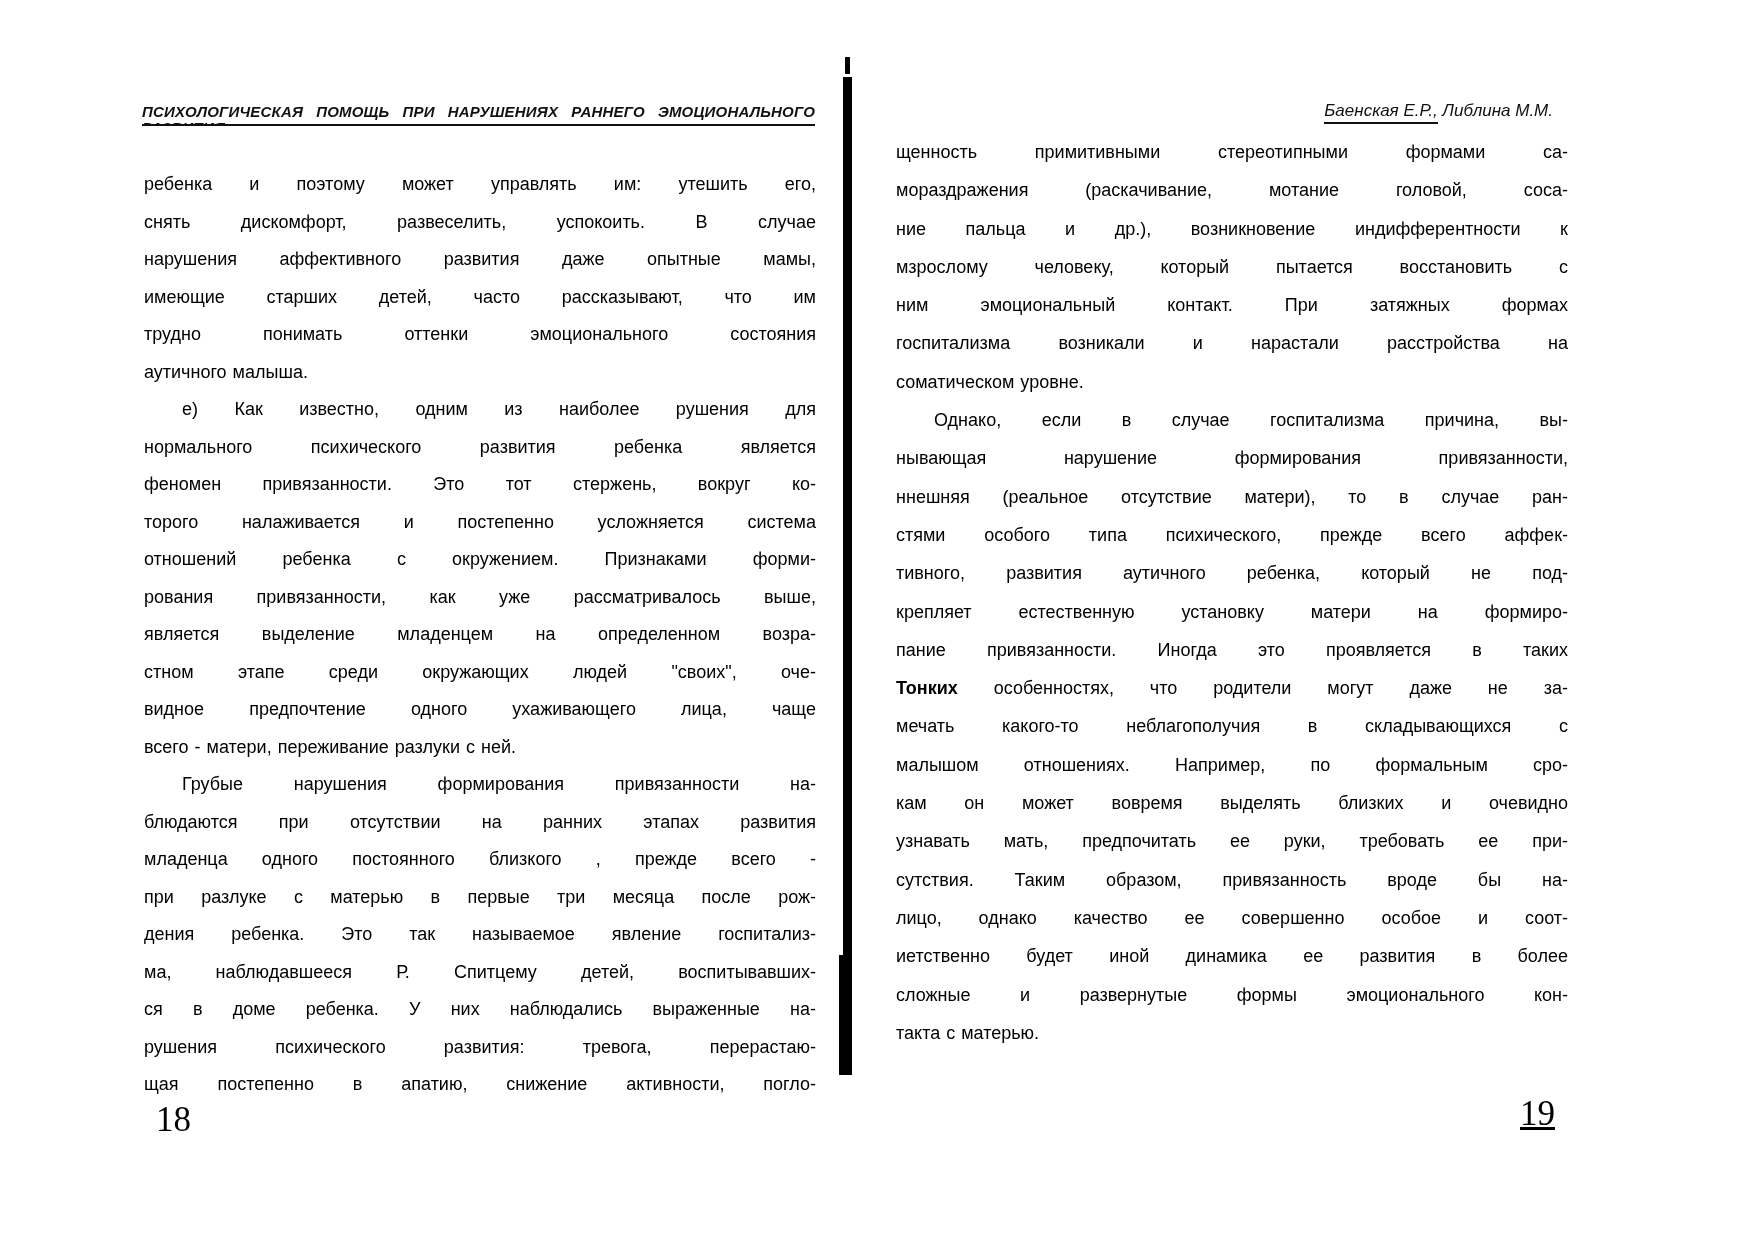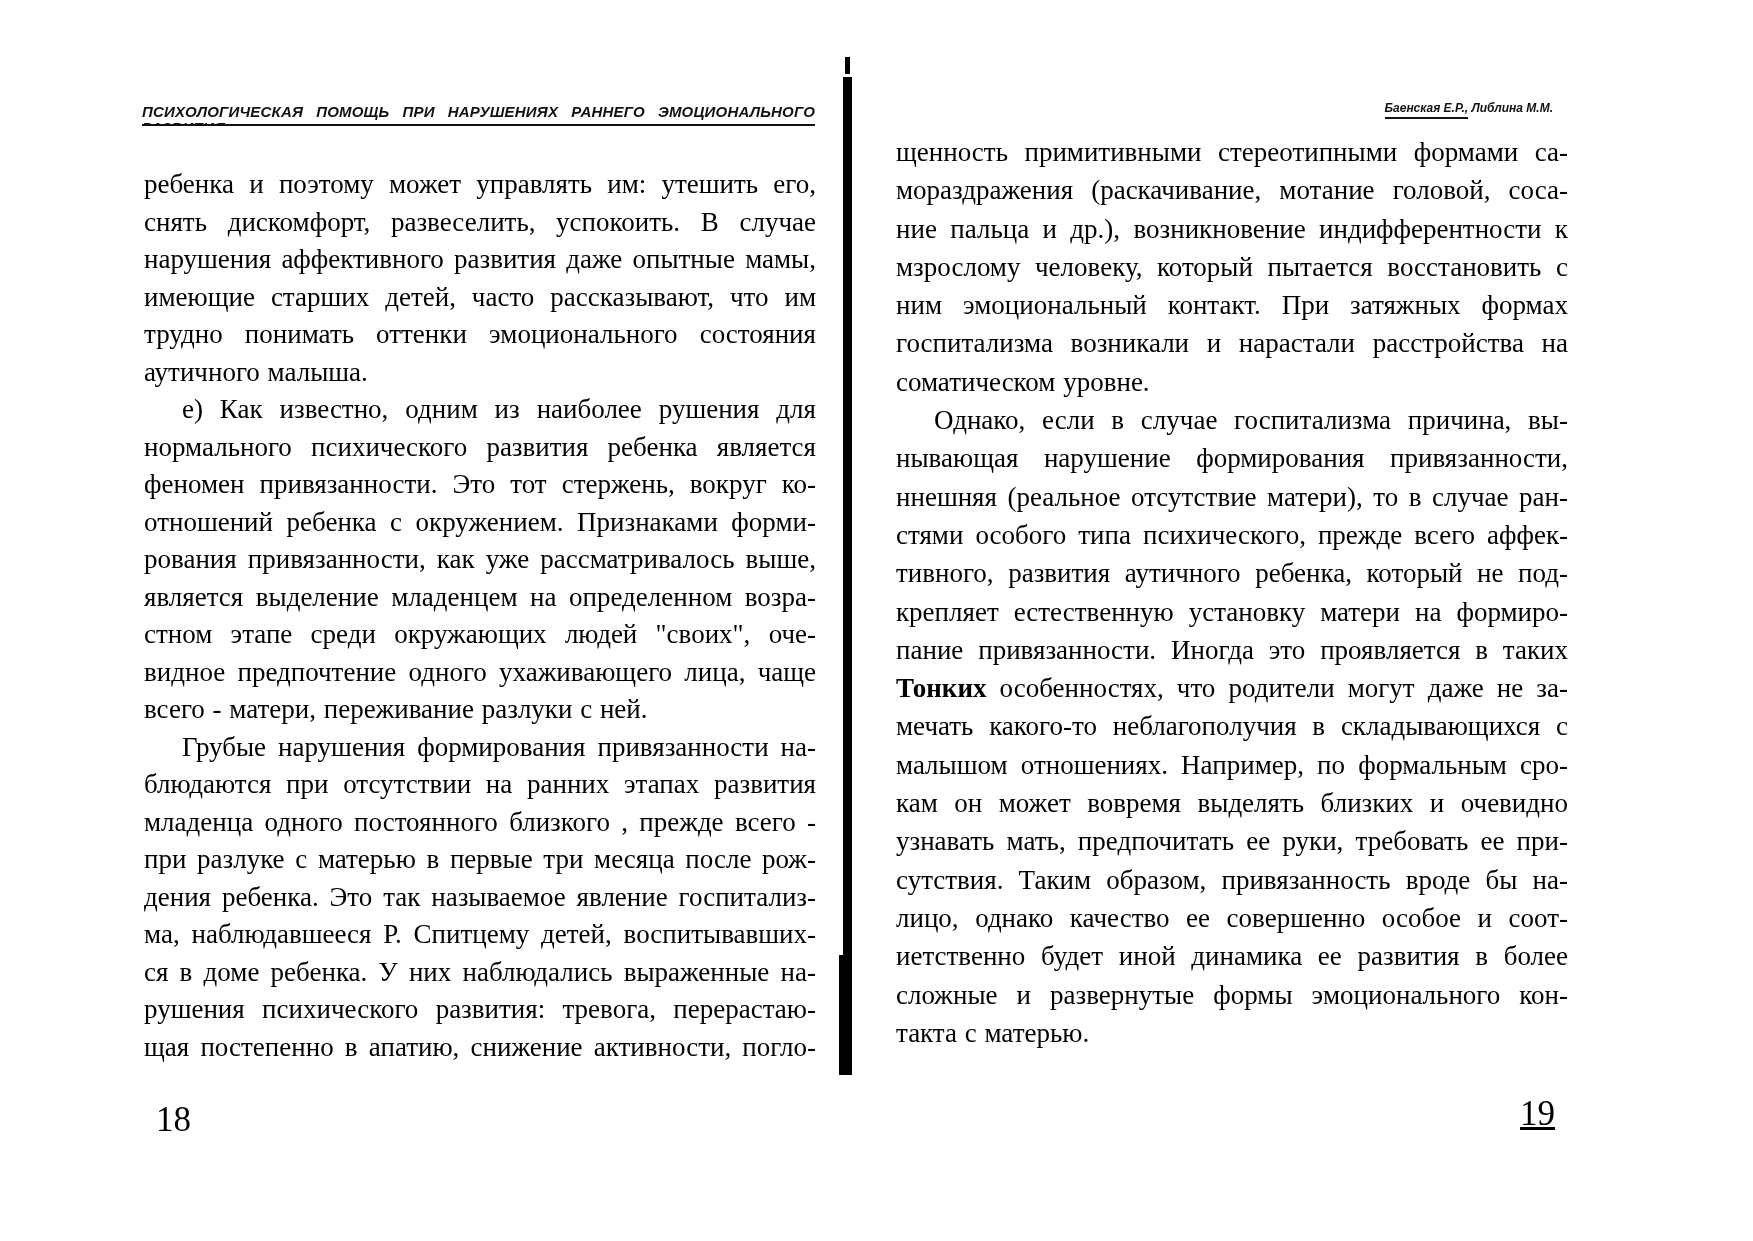--- a/index.html
+++ b/index.html
@@ -36,33 +36,33 @@
     white-space: normal;
     border-bottom: 2px solid #111111;
     padding-bottom: 4px;
     line-height: 16px;
     height: 16px;
     overflow: hidden;
   }
   .running-head.right {
     right: 200px;
     top: 101px;
-    font-size: 12px;
-    font-weight: bold;
+    font-size: 17px;
+    font-weight: normal;
   }
   .running-head.right .u {
     border-bottom: 2px solid #111111;
     padding-bottom: 2px;
   }
 
   
   .textcol {
     position: absolute;
-    font-family: Liberation Serif, serif;
-    font-size: 27px;
+    font-family: Liberation Sans, sans-serif;
+    font-size: 18px;
     color: #000000;
   }
   .textcol.leftcol  { left: 144px; top: 166px; width: 672px; }
   .textcol.rightcol { left: 896px; top: 133px; width: 672px; }
   .textcol.leftcol  .line { line-height: 37.5px; height: 37.5px; }
   .textcol.rightcol .line { line-height: 38.3px; height: 38.3px; }
   .line {
     text-align: justify;
     text-align-last: justify;
     overflow: hidden;
@@ -127,20 +127,21 @@
   <div class="textcol leftcol">
       <div class="line">ребенка и поэтому может управлять им: утешить его,</div>
       <div class="line">снять дискомфорт, развеселить, успокоить. В случае</div>
       <div class="line">нарушения аффективного развития даже опытные мамы,</div>
       <div class="line">имеющие старших детей, часто рассказывают, что им</div>
       <div class="line">трудно понимать оттенки эмоционального состояния</div>
       <div class="line par-end">аутичного малыша.</div>
       <div class="line indent">е) Как известно, одним из наиболее рушения для</div>
       <div class="line">нормального психического развития ребенка является</div>
       <div class="line">феномен привязанности. Это тот стержень, вокруг ко-</div>
+      <div class="line">торого налаживается и постепенно усложняется система</div>
       <div class="line">отношений ребенка с окружением. Признаками форми-</div>
       <div class="line">рования привязанности, как уже рассматривалось выше,</div>
       <div class="line">является выделение младенцем на определенном возра-</div>
       <div class="line">стном этапе среди окружающих людей "своих", оче-</div>
       <div class="line">видное предпочтение одного ухаживающего лица, чаще</div>
       <div class="line par-end">всего - матери, переживание разлуки с ней.</div>
       <div class="line indent">Грубые нарушения формирования привязанности на-</div>
       <div class="line">блюдаются при отсутствии на ранних этапах развития</div>
       <div class="line">младенца одного постоянного близкого , прежде всего -</div>
       <div class="line">при разлуке с матерью в первые три месяца после рож-</div>

